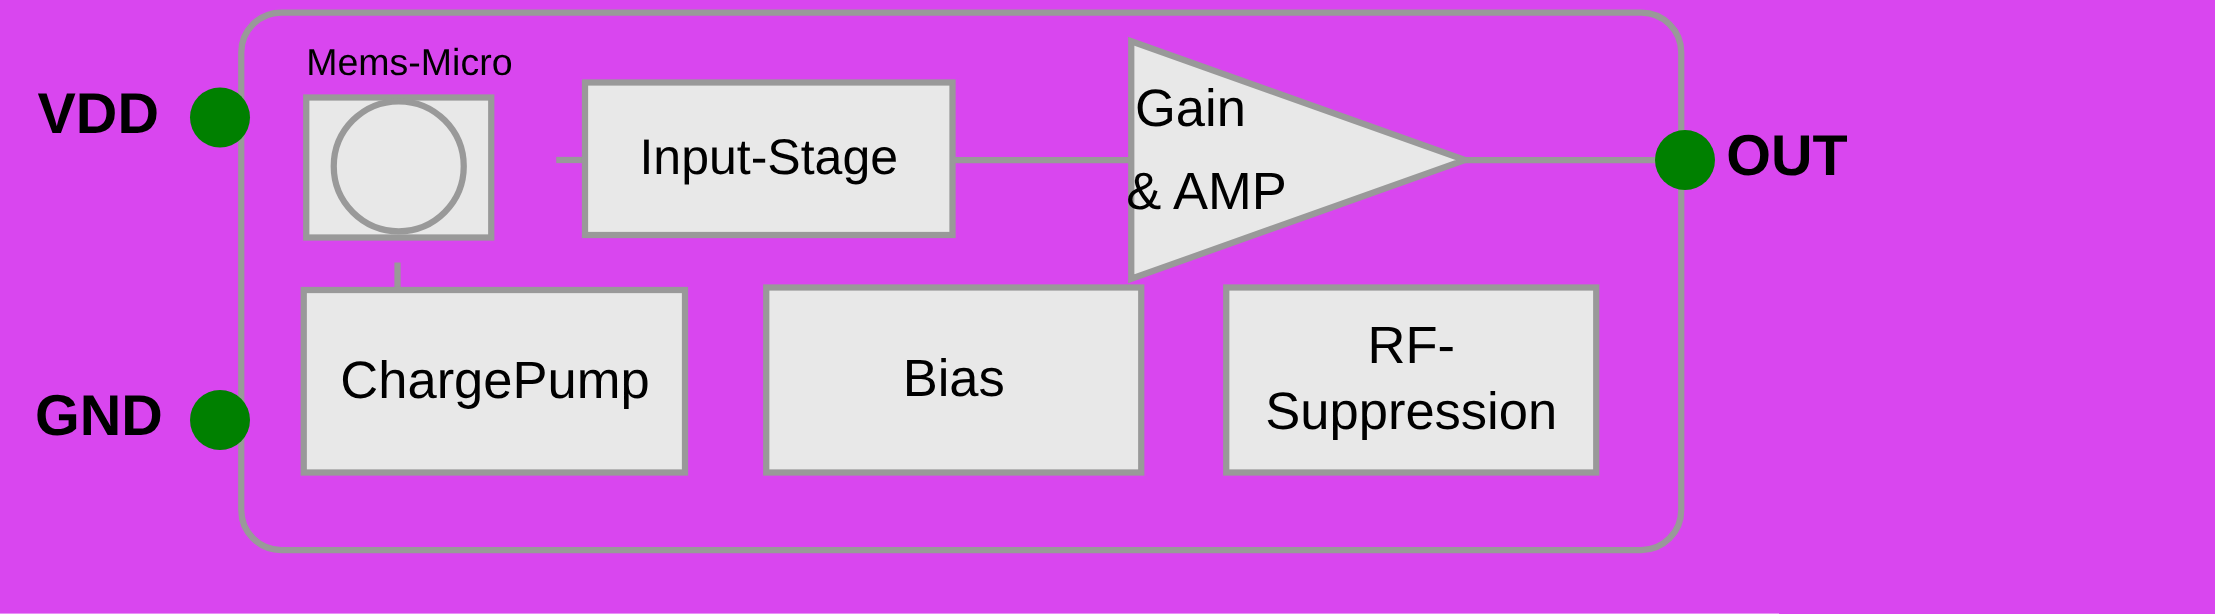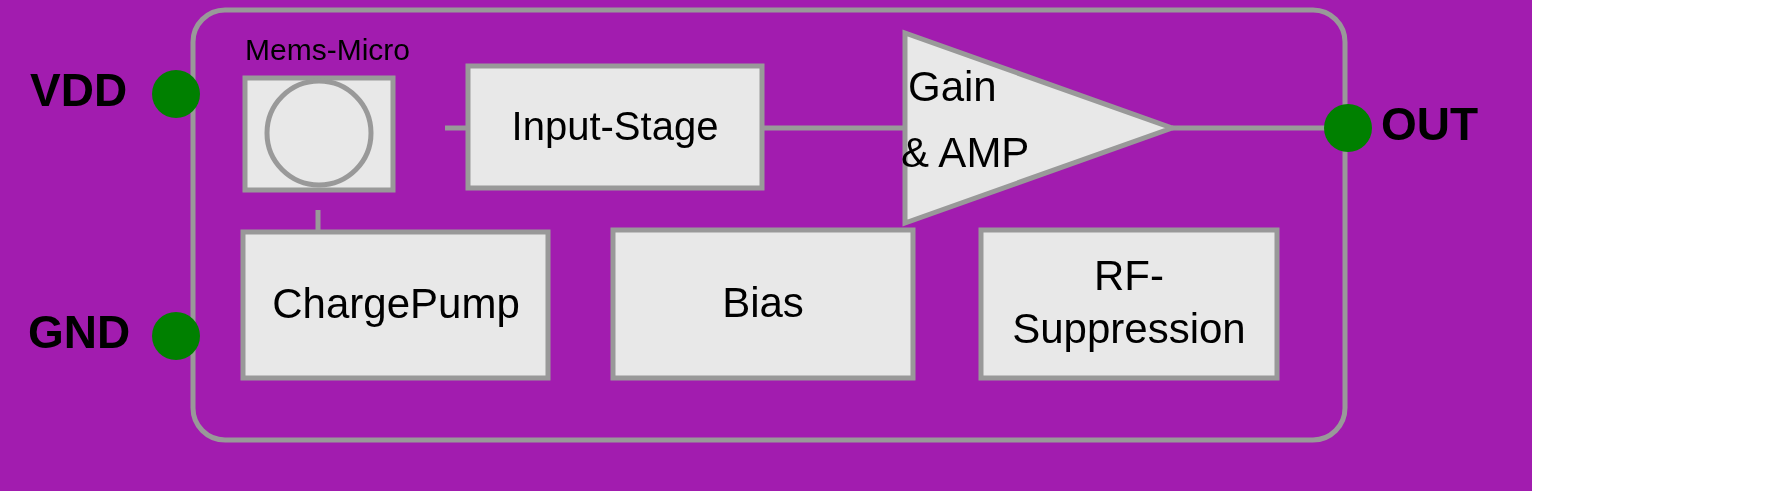--- a/index.html
+++ b/index.html
@@ -5,23 +5,23 @@
   html, body {
     margin: 0;
     padding: 0;
     background: #ffffff;
   }
   body {
     font-family: "Liberation Sans", sans-serif;
   }
   #stage {
     position: relative;
-    width: 1532px;
+    width: 1772px;
     height: 491px;
-    background: #a21caf;
+    background: #d946ef;
     overflow: hidden;
   }
   #stage svg {
     position: absolute;
     left: 0;
     top: 0;
   }
   .blk-label {
     font-family: "Liberation Sans", sans-serif;
     fill: #000000;

